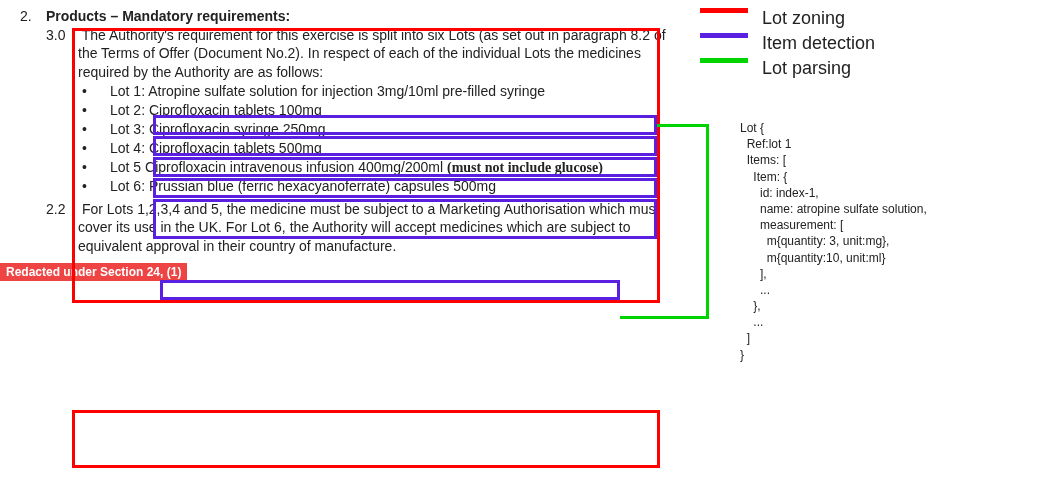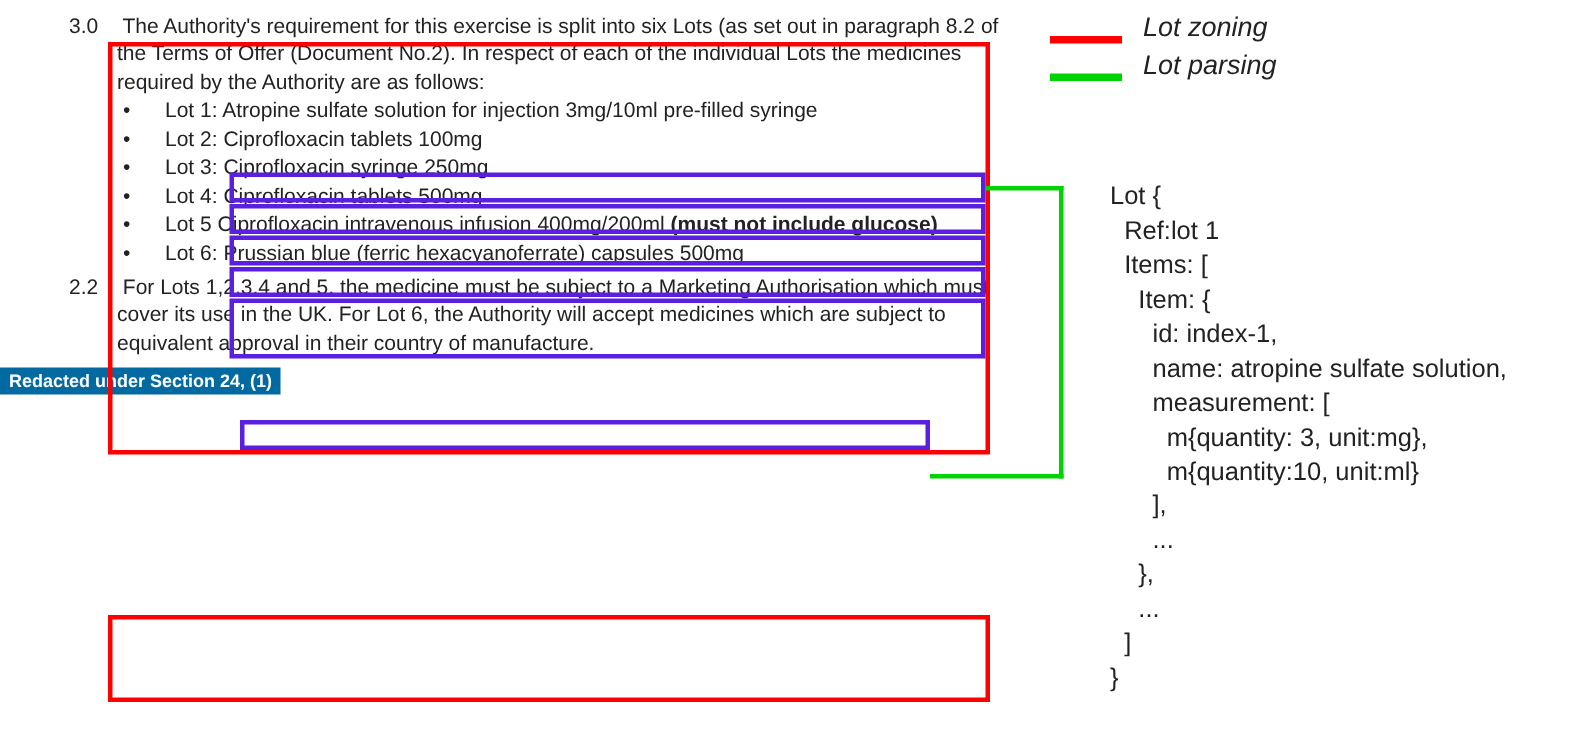--- a/index.html
+++ b/index.html
@@ -56,23 +56,23 @@
     left: -28px;
     top: 0;
   }
   .lot-label {
     display: inline;
     text-align: center;
   }
   .lot-item {
     display: inline;
   }
-  .lot-item b { font-weight: bold; }
+  .lot-item b { font-weight: bold; font-family: Liberation Serif, serif; }
   .redacted {
-    background: #0369a1;
+    background: #ef4444;
     color: #fff;
     font-weight: bold;
     font-size: 12px;
     padding: 2px 6px;
     display: inline-block;
     margin-top: 6px;
     margin-left: -20px;
   }
 
   
@@ -91,49 +91,52 @@
 
   
   .legend {
     position: absolute;
     left: 700px;
     top: 8px;
     font-size: 18px;
   }
   .legend-row {
     display: flex;
-    align-items: flex-end;
+    align-items: flex-start;
     margin-bottom: 4px;
-    font-style: italic;
   }
   .legend-swatch {
     width: 48px;
     height: 5px;
     margin-right: 14px;
   }
   .legend-swatch.red { background: #ff0000; }
   .legend-swatch.purple { background: #5a1fe0; }
   .legend-swatch.green { background: #00d400; }
 
   
   .code {
     position: absolute;
     left: 740px;
     top: 120px;
     font-family: Arial, Helvetica, sans-serif;
-    font-size: 17px;
+    font-size: 12px;
     line-height: 1.35;
     white-space: pre;
   }
 </style>
 </head>
 <body>
 
 <div class="doc">
 
+  <div class="section-head">
+    <span class="sec-num">2.</span>
+    <span class="sec-title">Products – Mandatory requirements:</span>
+  </div>
 
   <div class="para">
     <span class="pnum">3.0</span>
     <span>The Authority's requirement for this exercise is split into six Lots (as set out in paragraph 8.2 of the Terms of Offer (Document No.2). In respect of each of the individual Lots the medicines required by the Authority are as follows:</span>
   </div>
 
   <div class="lot-list">
     <div class="lot-row">
       <span class="bullet">•</span>
       <span class="lot-label">Lot 1:</span>
@@ -187,20 +190,24 @@
 <div class="box purple" style="left:160px; top:280px; width:460px; height:20px;"></div>
 
 <div class="green-line" style="left:657px; top:124px; width:52px; height:3px;"></div>
 <div class="green-line" style="left:706px; top:124px; width:3px; height:195px;"></div>
 <div class="green-line" style="left:620px; top:316px; width:89px; height:3px;"></div>
 
 <div class="legend">
   <div class="legend-row">
     <div class="legend-swatch red"></div>
     <span>Lot zoning</span>
+  </div>
+  <div class="legend-row">
+    <div class="legend-swatch purple"></div>
+    <span>Item detection</span>
   </div>
   <div class="legend-row">
     <div class="legend-swatch green"></div>
     <span>Lot parsing</span>
   </div>
 </div>
 
 <div class="code"><span>Lot {</span>
 <span>  Ref:lot 1</span>
 <span>  Items: [</span>

